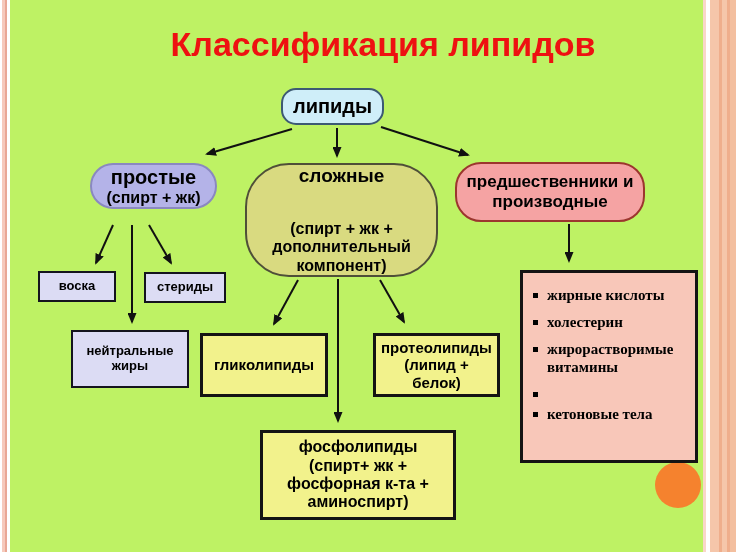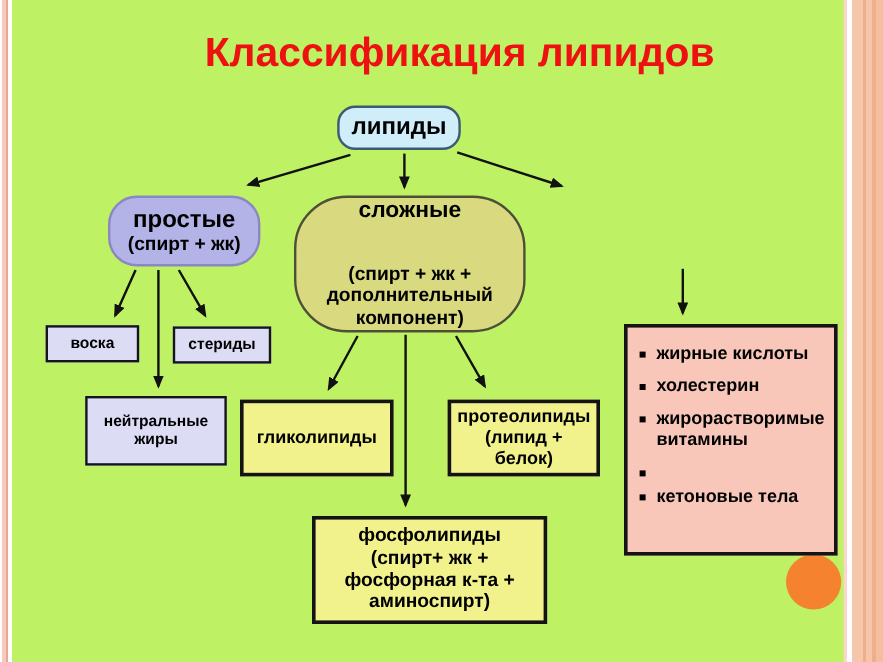--- a/index.html
+++ b/index.html
@@ -22,40 +22,40 @@
   .title{
     position:absolute;left:30px;right:0;top:26px;text-align:center;
     font-size:34px;line-height:1.1;color:#ee1111;letter-spacing:0;
   }
   .arrows{position:absolute;left:0;top:0;width:736px;height:552px;pointer-events:none;}
   .node{
     position:absolute;box-sizing:border-box;display:flex;flex-direction:column;
     align-items:center;justify-content:center;text-align:center;line-height:1.15;
   }
   .root{left:281px;top:88px;width:103px;height:37px;background:#cfeef9;border:2px solid #3d5a73;border-radius:15px;font-size:20px;}
-  .simple{left:90px;top:163px;width:127px;height:59px;background:#b4b3e8;border:2px solid #8a88c0;border-radius:24px;font-size:20px;}
+  .simple{left:90px;top:163px;width:127px;height:46px;background:#b4b3e8;border:2px solid #8a88c0;border-radius:24px;font-size:20px;justify-content:flex-end;}
   .simple .sub{font-size:16px;}
   .complex{left:245px;top:163px;width:193px;height:114px;background:#d9da80;border:2px solid #4f4f38;border-radius:44px;font-size:19px;justify-content:space-between;}
   .complex .sub{font-size:16px;margin-top:9px;max-width:168px;}
   .precursor{left:455px;top:162px;width:190px;height:60px;background:#f5a3a3;border:2px solid #9c362e;border-radius:26px;font-size:17px;padding:0 4px;}
   .lav{background:#dcdcf4;border:2px solid #14141e;font-size:13px;}
   .waxes{left:38px;top:271px;width:78px;height:31px;}
   .sterids{left:144px;top:272px;width:82px;height:31px;}
   .neutral{left:71px;top:330px;width:118px;height:58px;}
   .yellow{background:#f2f28c;border:3px solid #141414;font-size:15px;}
   .glyco{left:200px;top:333px;width:128px;height:64px;}
   .proteo{left:373px;top:333px;width:127px;height:64px;}
   .proteo .sub{max-width:92px;}
   .phospho{left:260px;top:430px;width:196px;height:90px;font-size:16px;}
   .pinklist{
     left:520px;top:270px;width:178px;height:193px;background:#f8c7b9;border:3px solid #141414;
     align-items:flex-start;justify-content:flex-start;text-align:left;
     padding:13px 4px 0 8px;font-size:15px;z-index:2;
   }
-  .li{display:flex;align-items:flex-start;margin-bottom:8px;line-height:1.25;}
+  .li{display:flex;align-items:flex-start;margin-bottom:8px;line-height:1.25;font-family:Liberation Serif, serif;}
   .sq{width:5px;height:5px;background:#000;margin:7px 9px 0 2px;flex:none;}
   .circle{position:absolute;left:655px;top:462px;width:46px;height:46px;border-radius:50%;background:#f5822e;z-index:1;}
 </style>
 </head>
 <body>
 
 <div class="slide">
   <div class="frame-left"></div>
   <div class="frame-right"></div>
 
@@ -90,20 +90,23 @@
   <div class="node simple">
     <span>простые</span>
     <span class="sub">(спирт + жк)</span>
   </div>
 
   <div class="node complex">
     <span>сложные</span>
     <span class="sub">(спирт + жк + дополнительный компонент)</span>
   </div>
 
+  <div class="node precursor">
+    <span>предшественники и производные</span>
+  </div>
 
   <div class="node lav waxes">
     <span>воска</span>
   </div>
 
   <div class="node lav sterids">
     <span>стериды</span>
   </div>
 
   <div class="node lav neutral">

